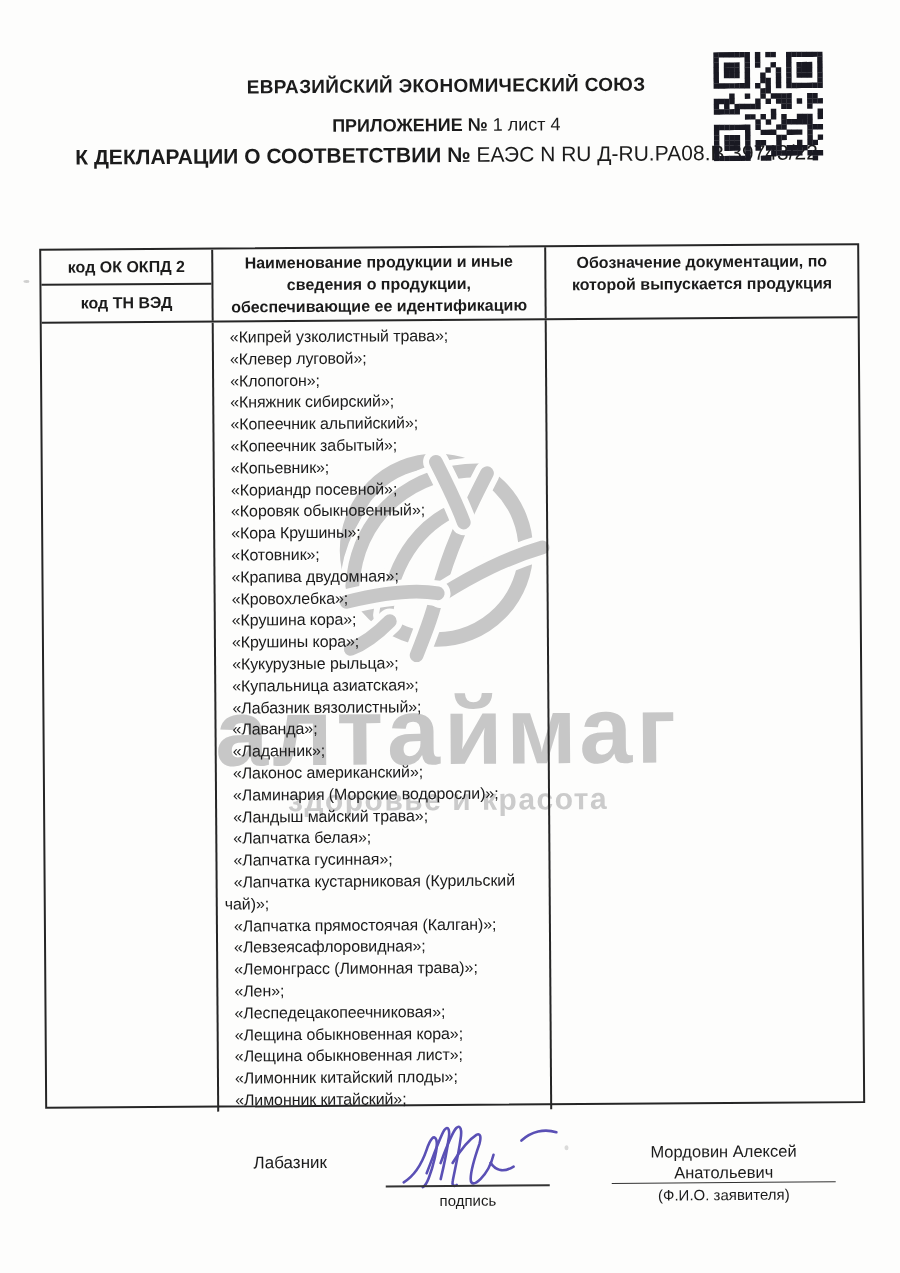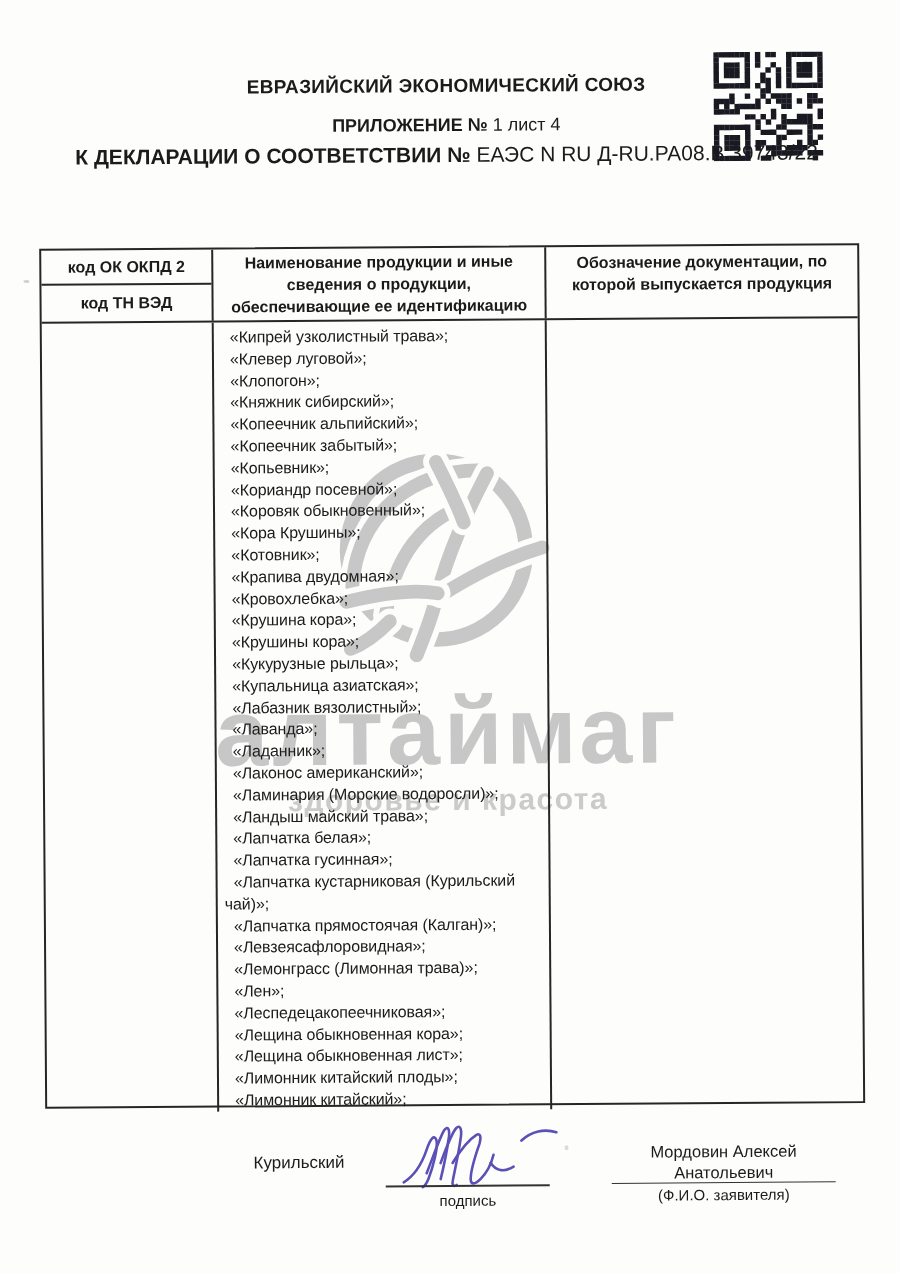--- a/index.html
+++ b/index.html
@@ -369,21 +369,21 @@
           <div class="product-item">«Леспедецакопеечниковая»;</div>
           <div class="product-item">«Лещина обыкновенная кора»;</div>
           <div class="product-item">«Лещина обыкновенная лист»;</div>
           <div class="product-item">«Лимонник китайский плоды»;</div>
           <div class="product-item">«Лимонник китайский»;</div>
         </div>
       <div class="c3"></div>
     </div>
   </div>
 
-  <div class="ft f-label">Курильский</div>
+  <div class="ft f-label">Лабазник</div>
   <svg class="ft f-sign" viewBox="0 0 175 76" fill="none" stroke="var(--sig,#5a50b5)" stroke-width="2.6" stroke-linecap="round">
     <path d="M8,60 C18,54 25,45 31,28 C35,16 39,12 41,18 C43,25 37,46 33,56 C31,61 29,64 27,65"></path>
     <path d="M31,51 C39,31 45,14 49,8 C53,3 55,8 53,18 C51,32 47,49 45,57"></path>
     <path d="M45,41 C51,25 57,10 61,6 C65,2 67,8 65,18 C63,32 59,49 57,59 C56,63 58,65 61,63"></path>
     <path d="M57,41 C65,28 73,18 81,13 C85,11 86,15 84,22 C79,36 75,49 75,57 C75,63 79,63 85,57 C91,51 96,41 98,33"></path>
     <path d="M95,41 C100,49 108,51 118,45"></path>
     <path d="M126,19 C136,10 149,7 161,11"></path>
   </svg>
   <div class="ft f-sigline"></div>
   <div class="ft f-sigcap">подпись</div>

